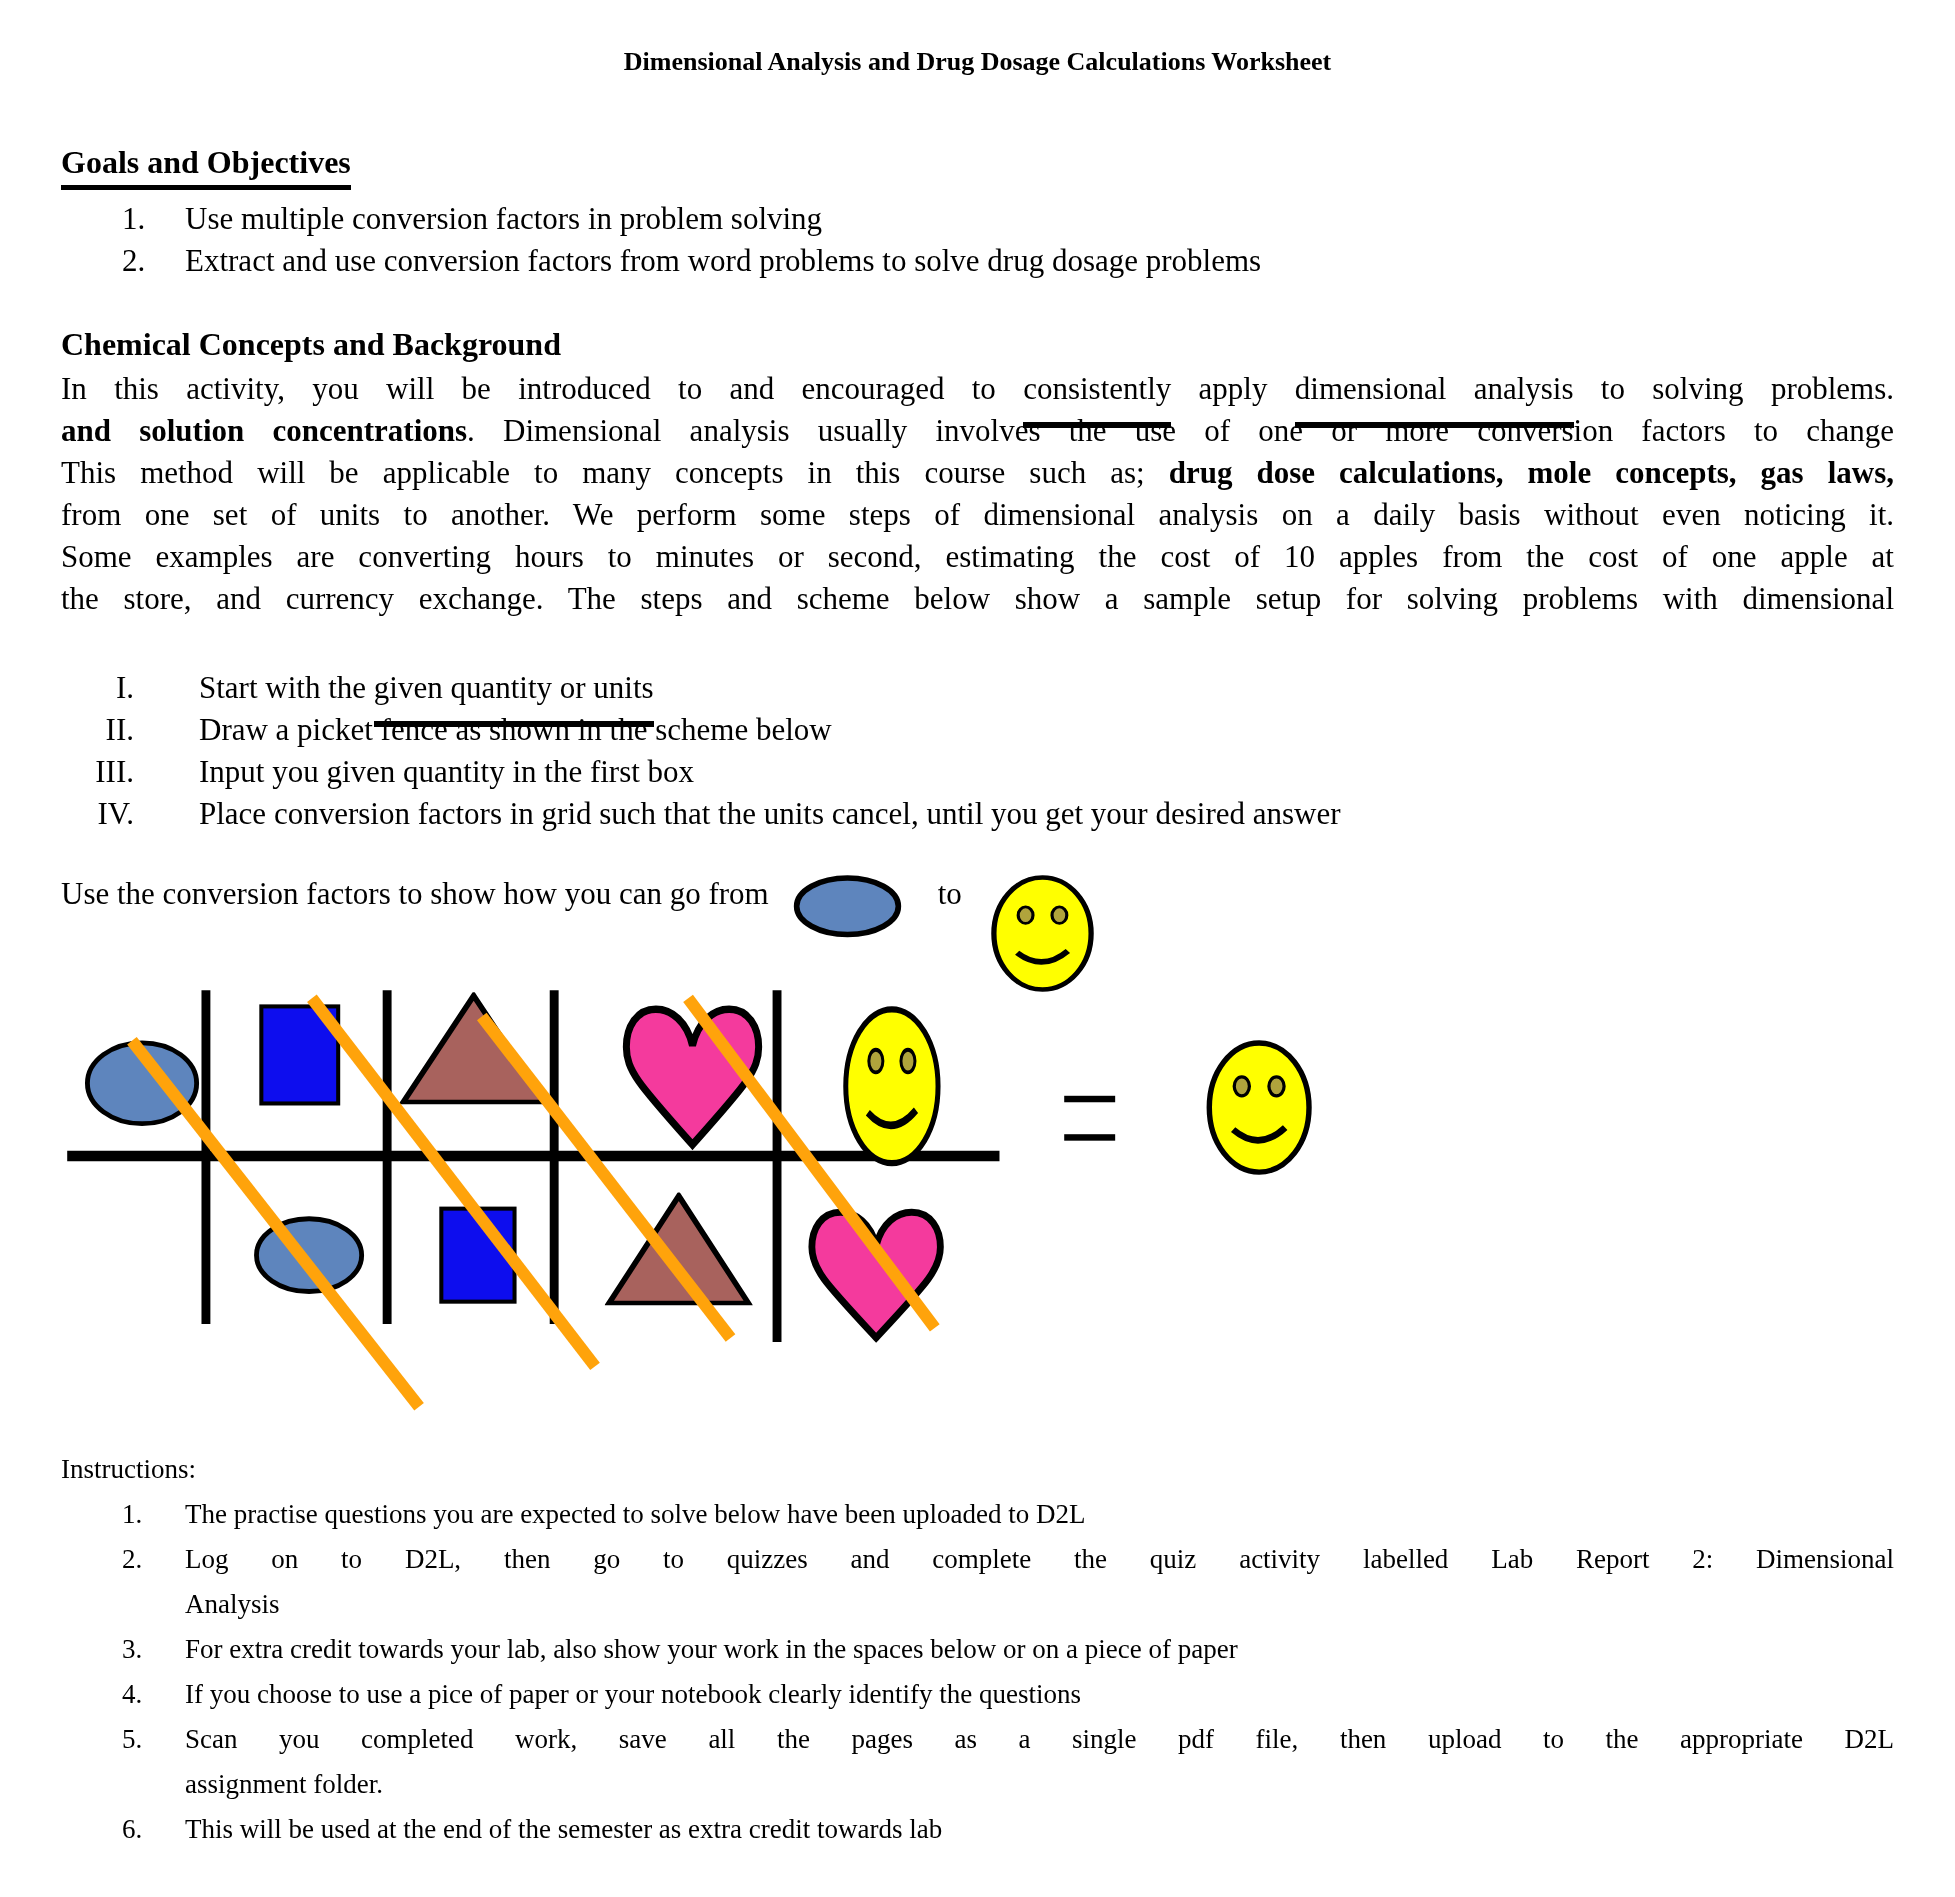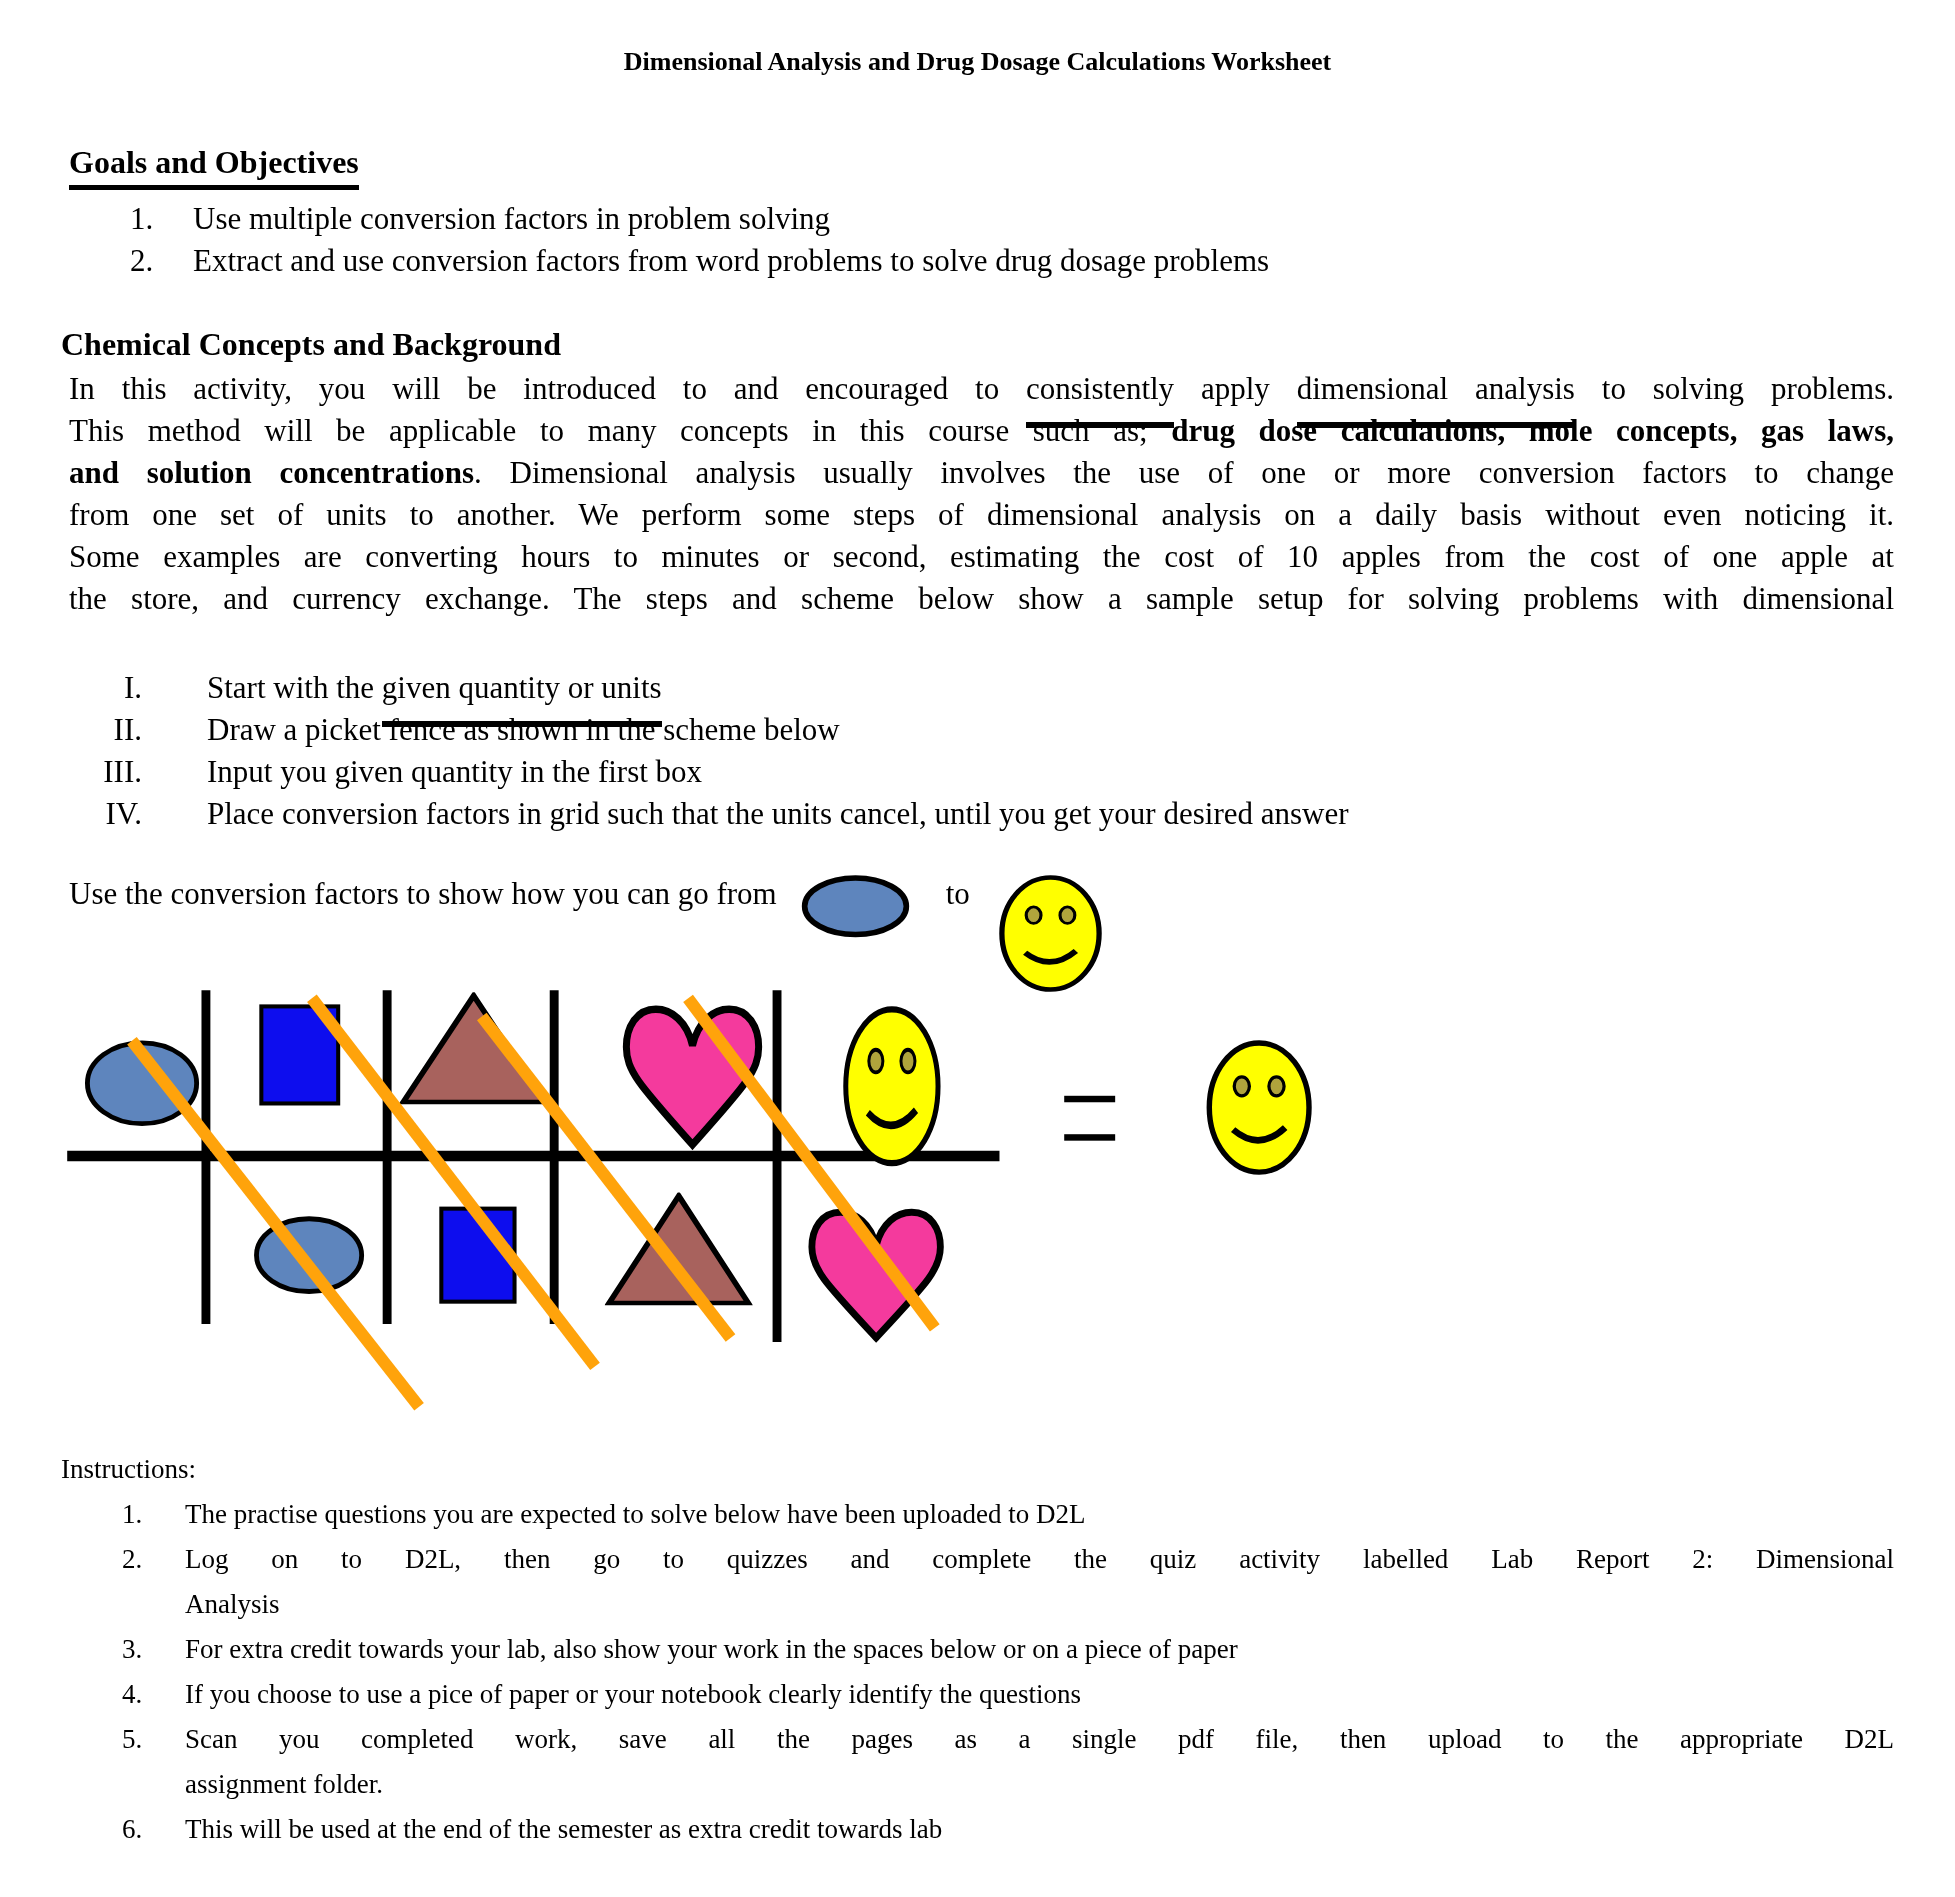--- a/index.html
+++ b/index.html
@@ -4,21 +4,21 @@
 <style>
   html,body{margin:0;padding:0;background:#ffffff;}
   body{width:1955px;height:1897px;overflow:hidden;
        font-family:"Liberation Serif","DejaVu Serif",serif;color:#000;}
   .page{padding:38px 61px 0 61px;}
   .title{font-size:26px;font-weight:bold;text-align:center;line-height:47px;margin:0 0 55px 0;}
   .heading{font-size:32px;font-weight:bold;line-height:44px;}
   .heading-underline{display:inline-block;border-bottom:5.7px solid #000;padding-bottom:0.8px;}
   .goals-block{margin-bottom:40px;}
   .goals-block .list{margin-top:8px;}
-  .body-text{font-size:31px;line-height:42px;margin-left:8px;}
+  .body-text{font-size:31px;line-height:42px;}
   .num-row{display:flex;align-items:flex-start;padding-left:61px;}
   .num{width:63px;flex:0 0 63px;}
   .num-text{flex:1;}
   .pline,.iline{text-align:left;}
   .stretch{text-align:justify;text-align-last:justify;}
   .s-p{font-weight:normal;}
   .s-b{font-weight:bold;}
   .s-bu{font-weight:normal;border-bottom:6.5px solid #000;padding-bottom:16px;}
   #background-paragraph{margin-bottom:47px;}
   #background-heading{margin-bottom:2px;}
@@ -71,22 +71,22 @@
         <div class="num-row">
           <span class="num">2.</span>
           <div class="num-text">Extract and use conversion factors from word problems to solve drug dosage problems</div>
         </div>
       </div>
   </div>
 
   <div class="heading" id="background-heading">Chemical Concepts and Background</div>
   <div class="body-text" id="background-paragraph">
       <div class="pline stretch"><span class="seg s-p">In this activity, you will be introduced to and encouraged to </span><span class="seg s-bu">consistently</span><span class="seg s-p"> apply </span><span class="seg s-bu">dimensional analysis</span><span class="seg s-p"> to solving problems.</span></div>
+      <div class="pline stretch"><span class="seg s-b">and solution concentrations</span><span class="seg s-p">. Dimensional analysis usually involves the use of one or more conversion factors to change</span></div>
       <div class="pline stretch"><span class="seg s-p">This method will be applicable to many concepts in this course such as; </span><span class="seg s-b">drug dose calculations, mole concepts, gas laws,</span></div>
-      <div class="pline stretch"><span class="seg s-b">and solution concentrations</span><span class="seg s-p">. Dimensional analysis usually involves the use of one or more conversion factors to change</span></div>
       <div class="pline stretch"><span class="seg s-p">from one set of units to another. We perform some steps of dimensional analysis on a daily basis without even noticing it.</span></div>
       <div class="pline stretch"><span class="seg s-p">Some examples are converting hours to minutes or second, estimating the cost of 10 apples from the cost of one apple at</span></div>
       <div class="pline stretch"><span class="seg s-p">the store, and currency exchange. The steps and scheme below show a sample setup for solving problems with dimensional</span></div>
     </div>
 
   <div class="body-text" id="steps-list">
       <div class="roman-row">
         <span class="roman-num">I.</span>
         <div class="roman-text"><span class="seg s-p">Start with the </span><span class="seg s-bu">given quantity or units</span></div>
       </div>

